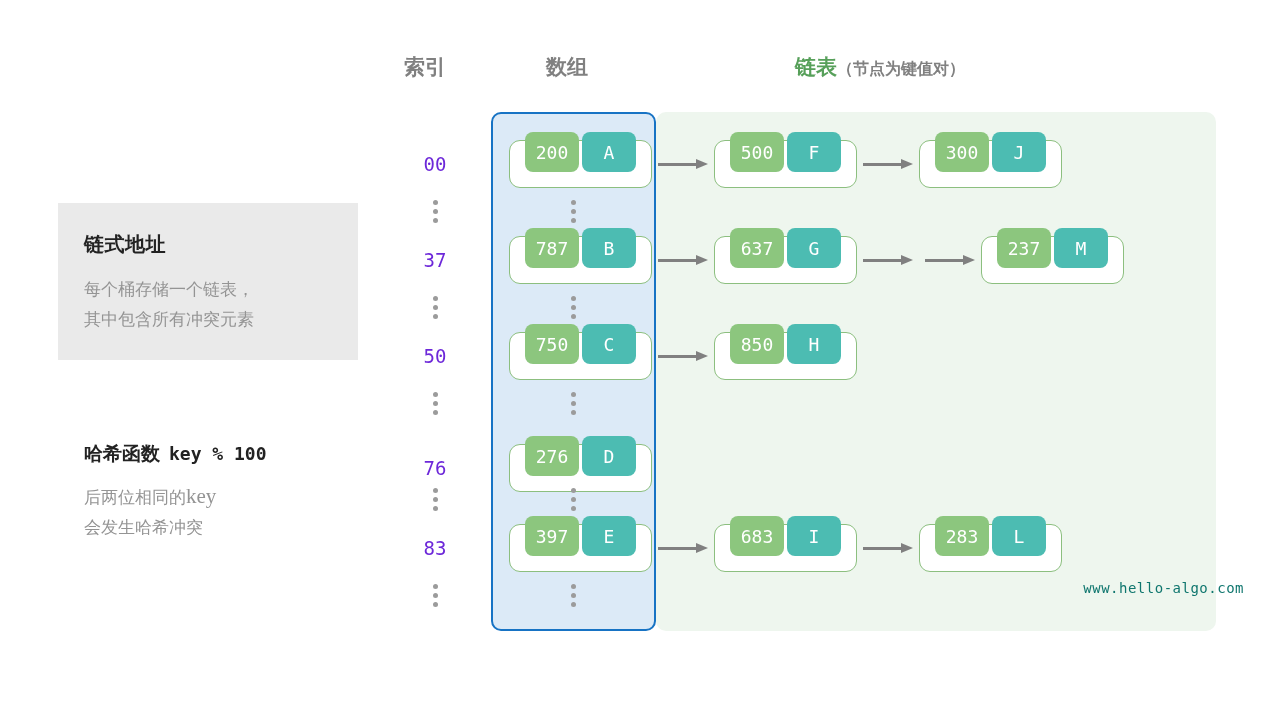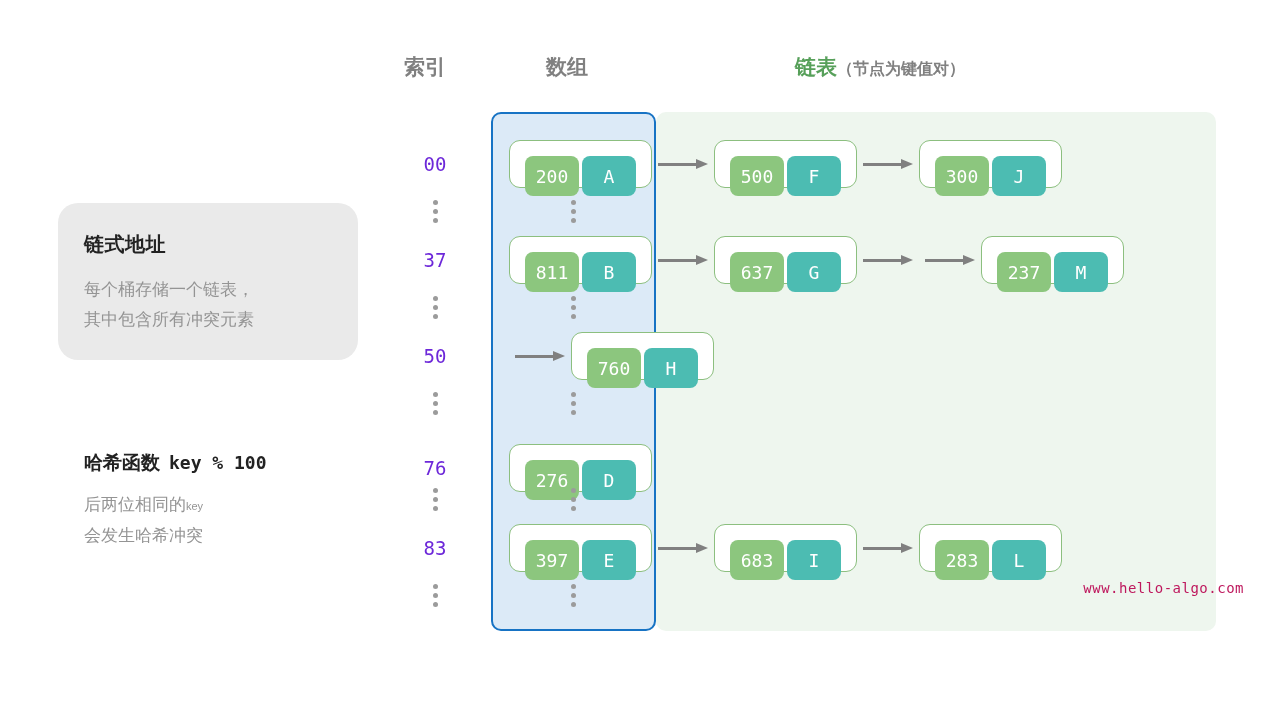--- a/index.html
+++ b/index.html
@@ -39,42 +39,42 @@
   }
 
   
   .info-card {
     position: absolute;
     left: 58px;
     top: 203px;
     width: 300px;
     height: 157px;
     background: #eaeaea;
-    border-radius: 20px;
+    border-radius: 0;
     box-sizing: border-box;
     padding: 28px 0 0 26px;
   }
   .info-title {
     font-size: 20px;
     font-weight: bold;
     color: #222222;
     letter-spacing: 0.5px;
   }
   .info-body {
     margin-top: 17px;
     font-size: 17px;
     line-height: 30px;
     color: #949494;
   }
 
   
   .hash-note {
     position: absolute;
     left: 84px;
-    top: 450px;
+    top: 441px;
     width: 300px;
   }
   .hash-title {
     font-size: 19px;
     font-weight: bold;
     color: #222222;
     white-space: nowrap;
   }
   .hash-title .code {
     font-family: "DejaVu Sans Mono", "Liberation Mono", monospace;
@@ -82,22 +82,22 @@
     font-size: 18px;
     margin-left: 9px;
   }
   .hash-body {
     margin-top: 14px;
     font-size: 17px;
     line-height: 30px;
     color: #949494;
   }
   .hash-body .code {
-    font-family: Liberation Sans, sans-serif;
-    font-size: 11px;
+    font-family: Liberation Serif, serif;
+    font-size: 21px;
   }
 
   
   .region-array {
     position: absolute;
     left: 491px;
     top: 112px;
     width: 165px;
     height: 519px;
     background: #dceaf7;
@@ -160,21 +160,21 @@
   
   .chain {
     position: absolute;
     left: 509px;
     top: 4px;
     display: flex;
     align-items: center;
   }
   .node {
     display: flex;
-    align-items: flex-start;
+    align-items: flex-end;
     background: #ffffff;
     border: 1.6px solid #8cbf7f;
     border-radius: 11px;
     padding: 15px;
     box-sizing: border-box;
     height: 48px;
     flex: none;
   }
   .node .key,
   .node .val {
@@ -221,21 +221,21 @@
     border-left: 12px solid #808080;
   }
 
   
   .footer {
     position: absolute;
     right: 36px;
     bottom: 24px;
     font-family: "DejaVu Sans Mono", "Liberation Mono", monospace;
     font-size: 14px;
-    color: #be185d;
+    color: #0f766e;
     letter-spacing: 0.5px;
     text-align: center;
   }
 </style>
 </head>
 <body>
 
 <div class="stage">
 
   <div class="header" id="hdr-index">索引</div>
@@ -296,21 +296,21 @@
         <div class="dots arr" style="top: 200px;">
           <span></span>
           <span></span>
           <span></span>
         </div>
       </div>
       <div class="row" style="top: 232px;">
         <div class="row-index">37</div>
         <div class="chain">
           <div class="node">
-            <div class="key">811</div>
+            <div class="key">787</div>
             <div class="val">B</div>
           </div>
           <div class="arrow">
             <div class="shaft"></div>
             <div class="head"></div>
           </div>
           <div class="node">
             <div class="key">637</div>
             <div class="val">G</div>
           </div>
@@ -336,26 +336,30 @@
         </div>
         <div class="dots arr" style="top: 296px;">
           <span></span>
           <span></span>
           <span></span>
         </div>
       </div>
       <div class="row" style="top: 328px;">
         <div class="row-index">50</div>
         <div class="chain">
-          <div class="arrow">
-            <div class="shaft"></div>
-            <div class="head"></div>
-          </div>
-          <div class="node">
-            <div class="key">760</div>
+          <div class="node">
+            <div class="key">750</div>
+            <div class="val">C</div>
+          </div>
+          <div class="arrow">
+            <div class="shaft"></div>
+            <div class="head"></div>
+          </div>
+          <div class="node">
+            <div class="key">850</div>
             <div class="val">H</div>
           </div>
         </div>
       </div>
       <div class="dots-row" style="position: absolute; top: 0px;">
         <div class="dots idx" style="top: 392px;">
           <span></span>
           <span></span>
           <span></span>
         </div>

